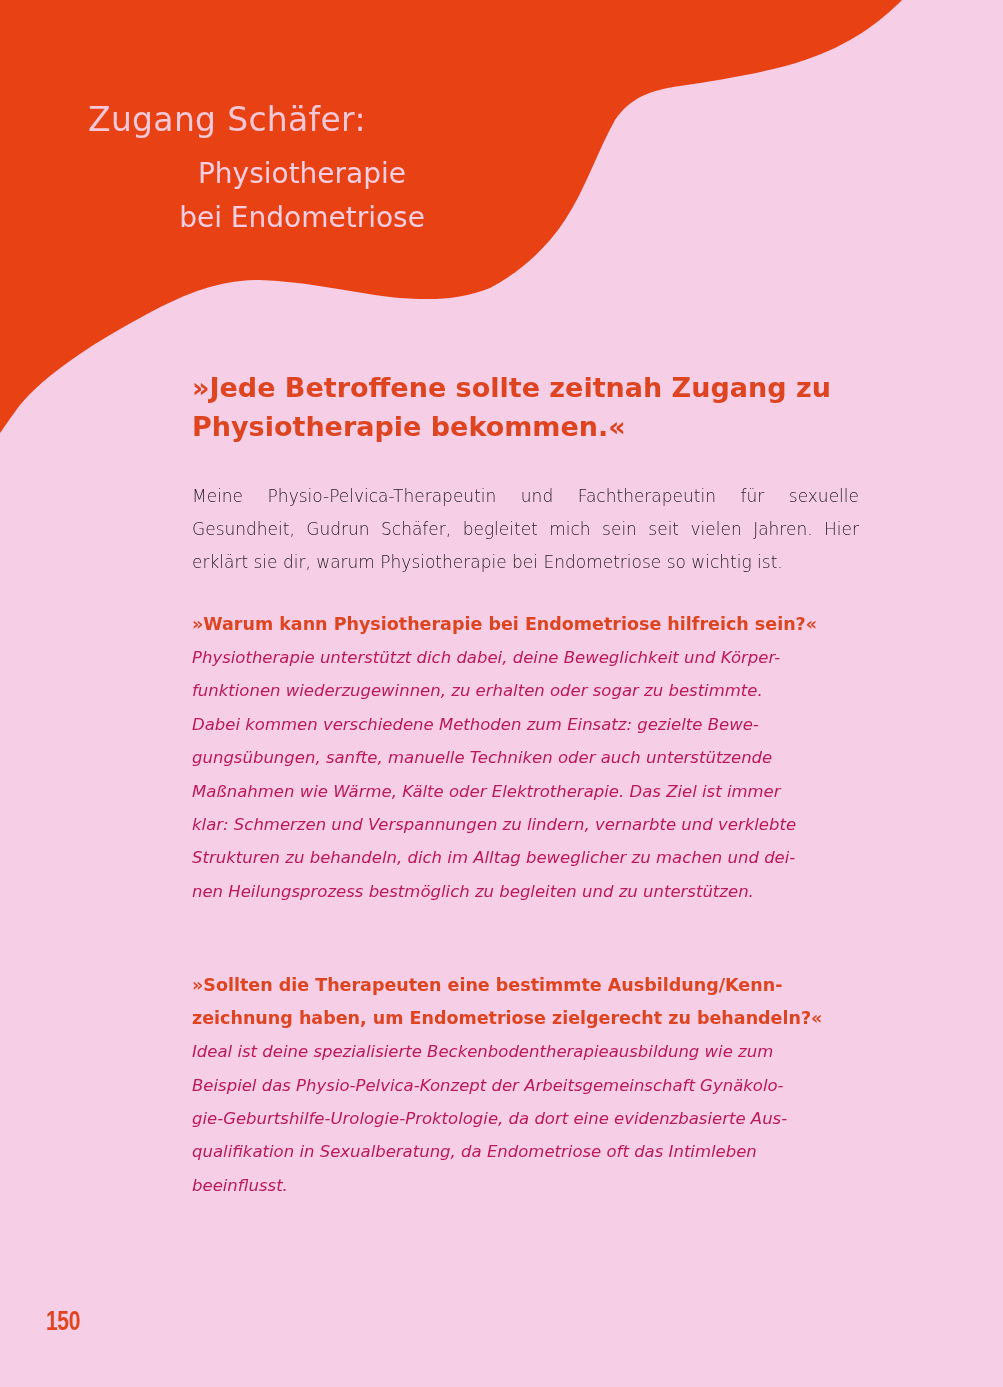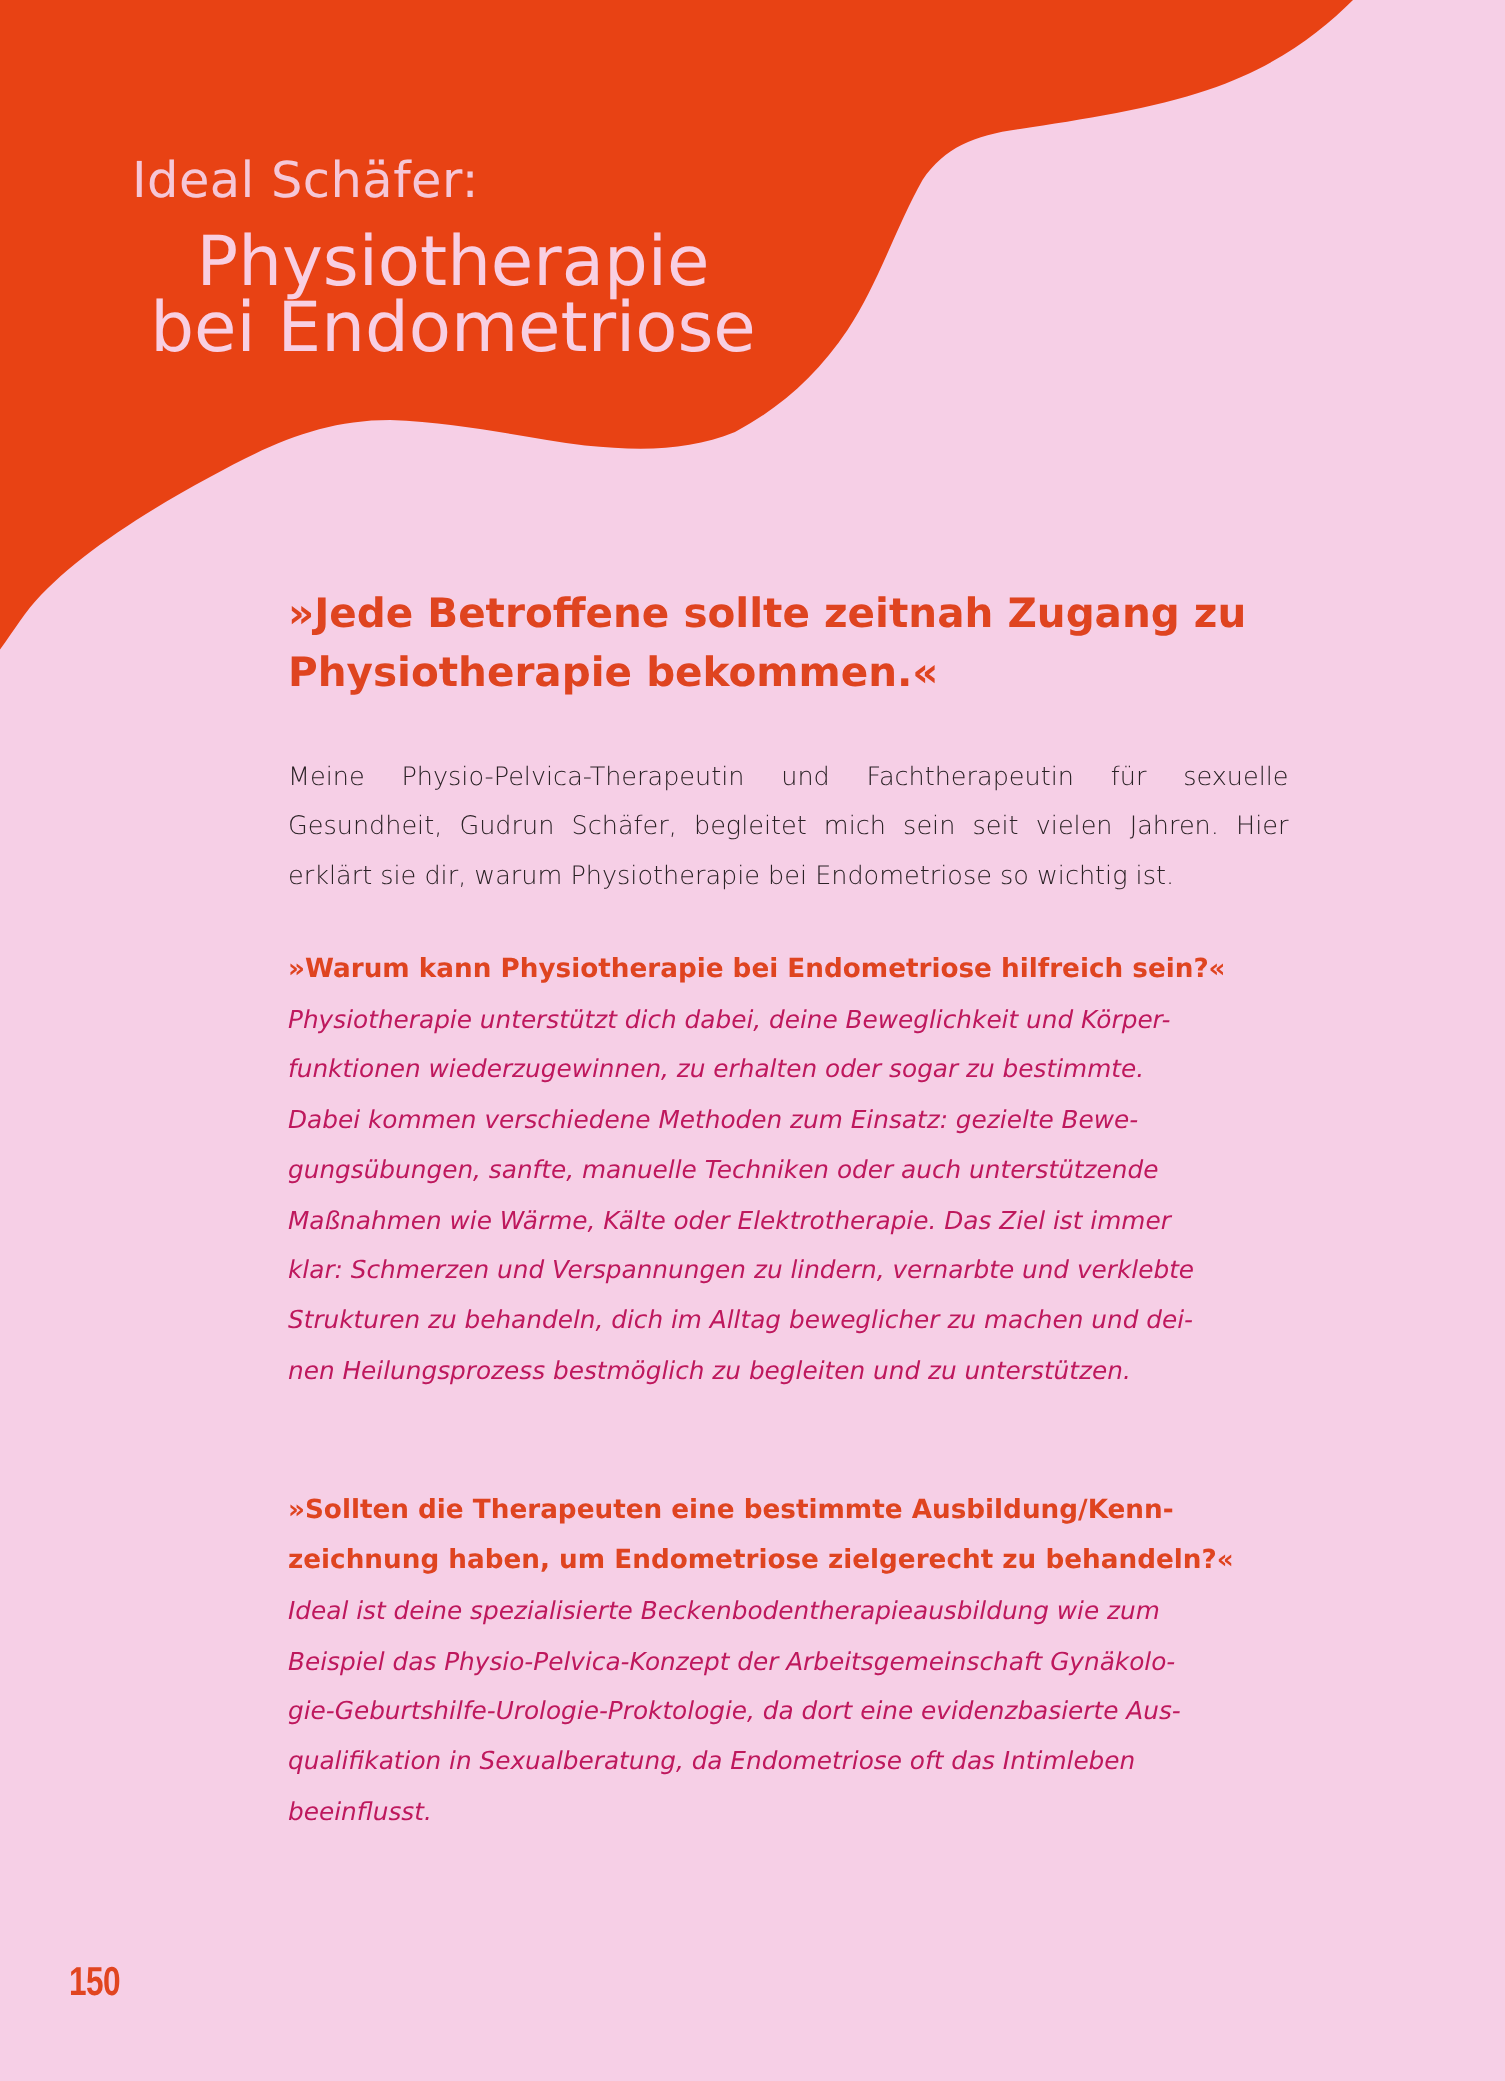--- a/index.html
+++ b/index.html
@@ -36,30 +36,30 @@
       opacity: 0.95;
     }
     .title {
       position: absolute;
       left: 100px;
       width: 404px;
       top: 152px;
       text-align: center;
       color: #f8cfe2;
       font-family: "DejaVu Sans", sans-serif;
-      font-size: 46px;
+      font-size: 28px;
       line-height: 44px;
       font-weight: normal;
     }
     .title div { white-space: nowrap; }
     .content {
       position: absolute;
       left: 192px;
       width: 667px;
-      top: 390px;
+      top: 368px;
     }
     .pullquote {
       color: #df4420;
       font-family: "DejaVu Sans", sans-serif;
       font-size: 27px;
       line-height: 39px;
       font-weight: 600;
       margin: 0;
     }
     .intro {
@@ -117,21 +117,21 @@
            C650,90 630,98 615,120
            C598,150 585,190 565,220
            C545,250 520,272 490,288
            C460,300 430,301 390,297
            C350,292 310,282 260,280
            C215,280 180,296 140,318
            C90,345 45,375 20,405
            C10,418 4,428 0,433 Z" fill="#e84214"></path>
 </svg>
 
-<div class="author">Ideal Schäfer:</div>
+<div class="author">Zugang Schäfer:</div>
 
 <div class="title">
   <div>Physiotherapie</div>
   <div>bei Endometriose</div>
 </div>
 
 <div class="content">
   <div class="pullquote">
     <div>»Jede Betroffene sollte zeitnah Zugang zu</div>
     <div>Physiotherapie bekommen.«</div>

